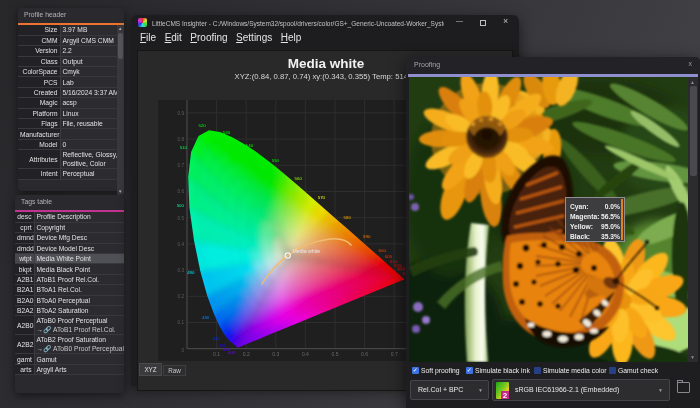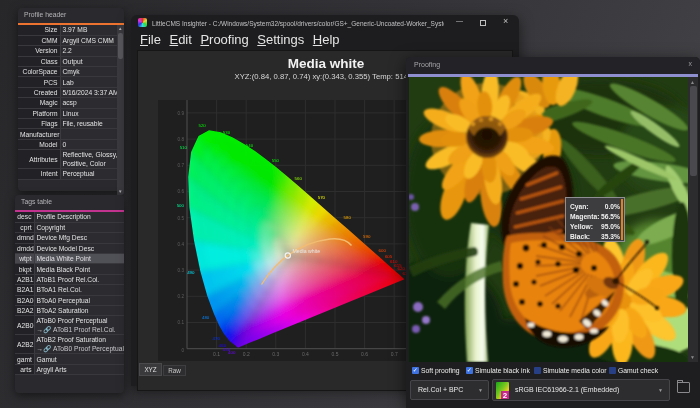--- a/index.html
+++ b/index.html
@@ -147,21 +147,21 @@
       </tbody>
     </table>
 </div>
 
 <div class="abs" style="left:131px;top:15px;width:388px;height:371px;background:#1d1d1f;border-radius:6px 6px 0 0;box-shadow:0 4px 14px rgba(0,0,0,.55);z-index:1">
 <div class="abs" style="left:7px;top:3px;width:9px;height:9px;border-radius:2px;background:conic-gradient(#d33,#dd3,#3d3,#3dd,#33d,#d3d,#d33);"></div>
 <div class="abs" style="left:21px;top:3px;width:292px;height:11px;color:#c2c2c4;font-size:6.5px;line-height:11px;white-space:nowrap;overflow:hidden">LittleCMS Insighter - C:/Windows/System32/spool/drivers/color/GS+_Generic-Uncoated-Worker_System_...</div>
 <div class="abs" style="left:325px;top:2px;color:#c0c0c0;font-size:7px">—</div>
 <div class="abs" style="left:349px;top:4.5px;width:6px;height:6px;border:1px solid #c0c0c0"></div>
 <div class="abs" style="left:372px;top:1px;color:#c0c0c0;font-size:9px">×</div>
-<div class="abs" style="left:9px;top:17px;color:#e4e4e4;font-size:13px"><span style="margin-right:8.5px"><u>F</u>ile</span><span style="margin-right:8.5px"><u>E</u>dit</span><span style="margin-right:8.5px"><u>P</u>roofing</span><span style="margin-right:8.5px"><u>S</u>ettings</span><span style="margin-right:8.5px"><u>H</u>elp</span></div>
+<div class="abs" style="left:9px;top:17px;color:#e4e4e4;font-size:10px"><span style="margin-right:8.5px"><u>F</u>ile</span><span style="margin-right:8.5px"><u>E</u>dit</span><span style="margin-right:8.5px"><u>P</u>roofing</span><span style="margin-right:8.5px"><u>S</u>ettings</span><span style="margin-right:8.5px"><u>H</u>elp</span></div>
 <div class="abs" style="left:6px;top:35px;width:376px;height:341px;background:#292929;border:1px solid #161616">
 <div class="abs" style="left:0;top:5px;width:376px;text-align:center;color:#f2f2f2;font-size:13.5px;font-weight:bold">Media white</div>
 <div class="abs" style="left:0;top:21px;width:376px;text-align:center;color:#d8d8d8;font-size:7.7px">XYZ:(0.84, 0.87, 0.74) xy:(0.343, 0.355) Temp: 5148K</div>
 <div class="abs" style="left:1px;top:312px;width:23px;height:13px;background:#3a3a3d;border:1px solid #4a4a4d;color:#e0e0e0;font-size:6.3px;text-align:center;line-height:12px">XYZ</div>
 <div class="abs" style="left:25px;top:314px;width:23px;height:11px;background:#2e2e30;border:1px solid #3e3e40;color:#c8c8c8;font-size:6.3px;text-align:center;line-height:10px">Raw</div>
 </div>
 </div>
 
 <svg class="abs" style="left:0;top:0;z-index:2" width="700" height="408" viewBox="0 0 700 408">
 <defs>

